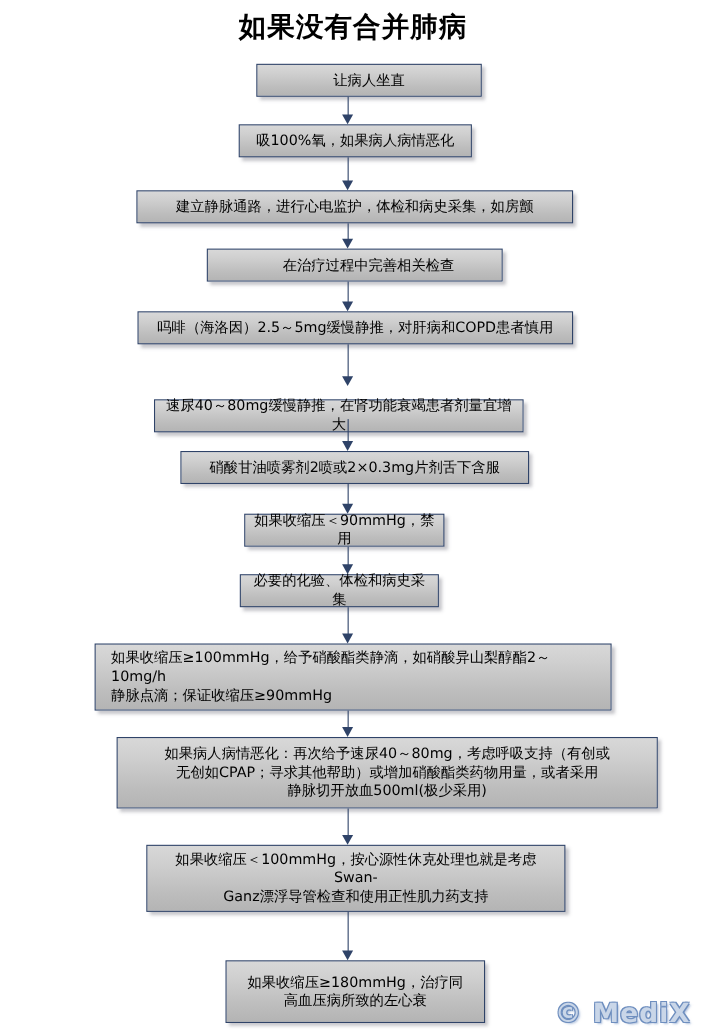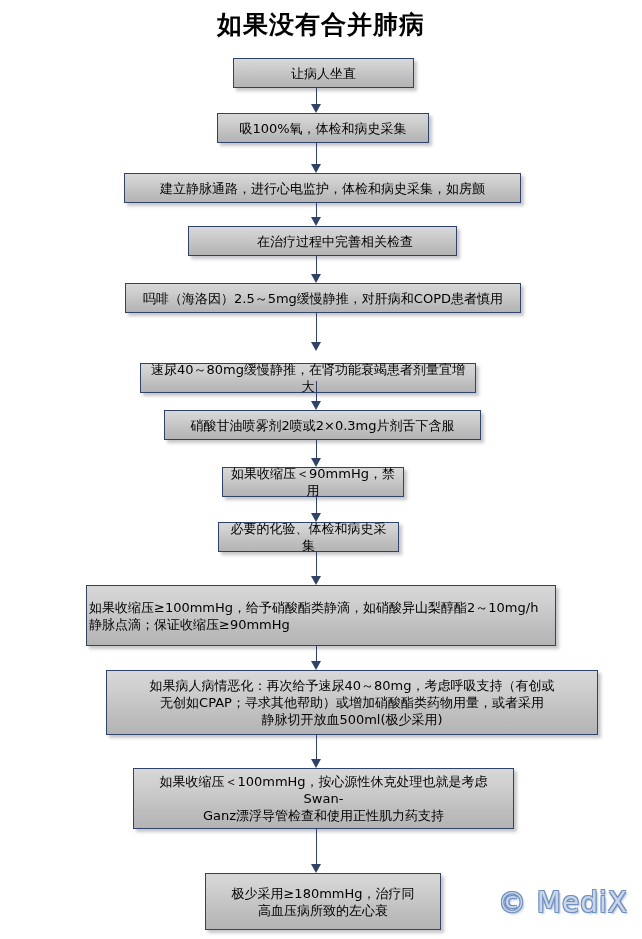--- a/index.html
+++ b/index.html
@@ -44,21 +44,21 @@
     display: flex;
     align-items: center;
     justify-content: center;
     text-align: center;
     padding: 2px 6px;
     white-space: pre-line;
   }
   .node.left {
     justify-content: flex-start;
     text-align: left;
-    padding-left: 2px;
+    padding-left: 14px;
   }
   .node-text {
     display: block;
     width: 100%;
     white-space: pre-line;
   }
   .node.left .node-text {
     text-align: left;
   }
   .connector {
@@ -78,58 +78,58 @@
     bottom: 0;
     width: 0;
     height: 0;
     border-left: 5px solid transparent;
     border-right: 5px solid transparent;
     border-top: 9px solid #2f4368;
   }
   .watermark {
     position: absolute;
     right: 14px;
-    bottom: 20px;
-    font-size: 28px;
-    font-weight: normal;
+    bottom: 4px;
+    font-size: 24px;
+    font-weight: bold;
     font-style: normal;
     color: #c9d6e8;
     letter-spacing: 1px;
     text-shadow:
       -1px -1px 0 #6f8fbf,
        1px -1px 0 #6f8fbf,
       -1px  1px 0 #6f8fbf,
        1px  1px 0 #6f8fbf,
        2px  2px 2px rgba(110,140,190,0.55);
     font-family: "DejaVu Sans", "Liberation Sans", sans-serif;
   }
 </style>
 </head>
 <body>
 
 <div id="flow-root">
   <div class="chart-title">如果没有合并肺病</div>
   <div id="nodes-layer">
-      <div class="node" style="left: 233px; top: 58px; width: 181px; height: 30px; justify-content: center;"><span class="node-text">让病人坐直</span></div>
-      <div class="node" style="left: 217px; top: 113px; width: 212px; height: 30px;"><span class="node-text">吸100%氧，体检和病史采集</span></div>
+      <div class="node" style="left: 233px; top: 58px; width: 205px; height: 30px; justify-content: center;"><span class="node-text">让病人坐直</span></div>
+      <div class="node" style="left: 217px; top: 113px; width: 212px; height: 30px;"><span class="node-text">吸100%氧，如果病人病情恶化</span></div>
       <div class="node" style="left: 124px; top: 173px; width: 397px; height: 30px;"><span class="node-text">建立静脉通路，进行心电监护，体检和病史采集，如房颤</span></div>
       <div class="node" style="left: 188px; top: 226px; width: 269px; height: 30px; padding-left: 31px;"><span class="node-text">在治疗过程中完善相关检查</span></div>
       <div class="node" style="left: 125px; top: 283px; width: 396px; height: 30px;"><span class="node-text">吗啡（海洛因）2.5～5mg缓慢静推，对肝病和COPD患者慎用</span></div>
       <div class="node" style="left: 140px; top: 351px; width: 336px; height: 30px; margin-top: 12px;"><span class="node-text">速尿40～80mg缓慢静推，在肾功能衰竭患者剂量宜增大</span></div>
       <div class="node" style="left: 164px; top: 410px; width: 317px; height: 30px;"><span class="node-text">硝酸甘油喷雾剂2喷或2×0.3mg片剂舌下含服</span></div>
       <div class="node" style="left: 222px; top: 467px; width: 182px; height: 30px;"><span class="node-text">如果收缩压＜90mmHg，禁用</span></div>
       <div class="node" style="left: 218px; top: 522px; width: 181px; height: 30px;"><span class="node-text">必要的化验、体检和病史采集</span></div>
       <div class="node left" style="left: 86px; top: 585px; width: 470px; height: 61px;"><span class="node-text">如果收缩压≥100mmHg，给予硝酸酯类静滴，如硝酸异山梨醇酯2～10mg/h
 静脉点滴；保证收缩压≥90mmHg</span></div>
       <div class="node" style="left: 106px; top: 670px; width: 492px; height: 65px;"><span class="node-text">如果病人病情恶化：再次给予速尿40～80mg，考虑呼吸支持（有创或
 无创如CPAP；寻求其他帮助）或增加硝酸酯类药物用量，或者采用
 静脉切开放血500ml(极少采用)</span></div>
       <div class="node" style="left: 133px; top: 768px; width: 381px; height: 61px;"><span class="node-text">如果收缩压＜100mmHg，按心源性休克处理也就是考虑Swan-
 Ganz漂浮导管检查和使用正性肌力药支持</span></div>
-      <div class="node" style="left: 205px; top: 873px; width: 236px; height: 57px;"><span class="node-text">极少采用≥180mmHg，治疗同
+      <div class="node" style="left: 205px; top: 873px; width: 236px; height: 57px;"><span class="node-text">如果收缩压≥180mmHg，治疗同
 高血压病所致的左心衰</span></div>
     </div>
   <div id="connectors-layer">
       <div class="connector" style="left: 311px; top: 88px; height: 25px;">
         <div class="line" style="height: 17px;"></div>
         <div class="head"></div>
       </div>
       <div class="connector" style="left: 311px; top: 143px; height: 30px;">
         <div class="line" style="height: 22px;"></div>
         <div class="head"></div>

